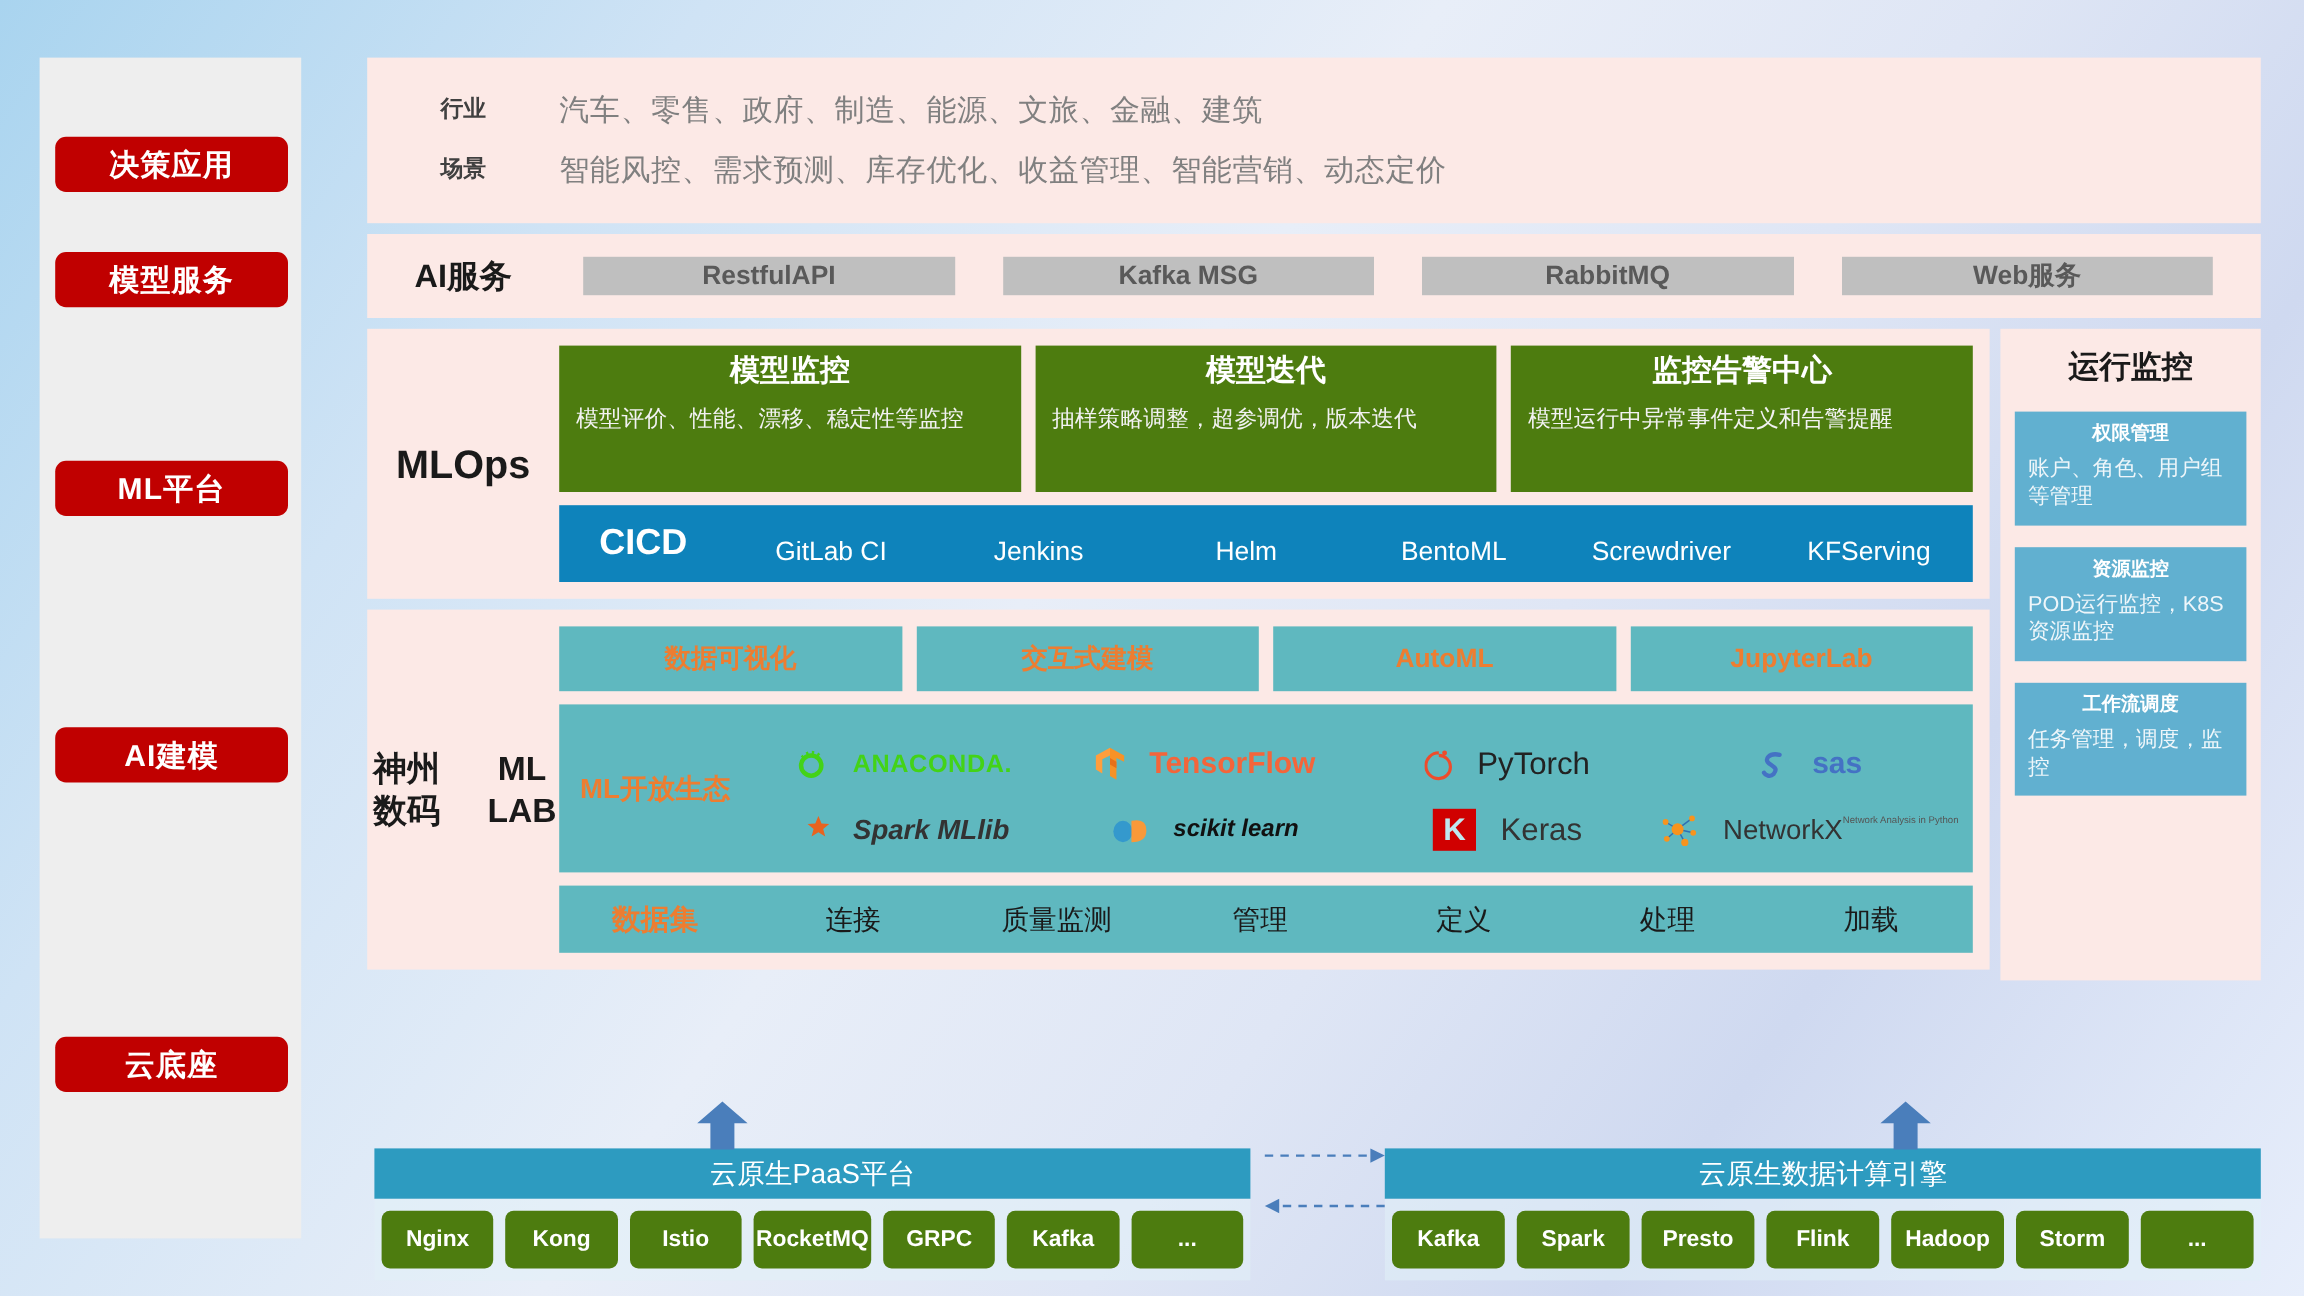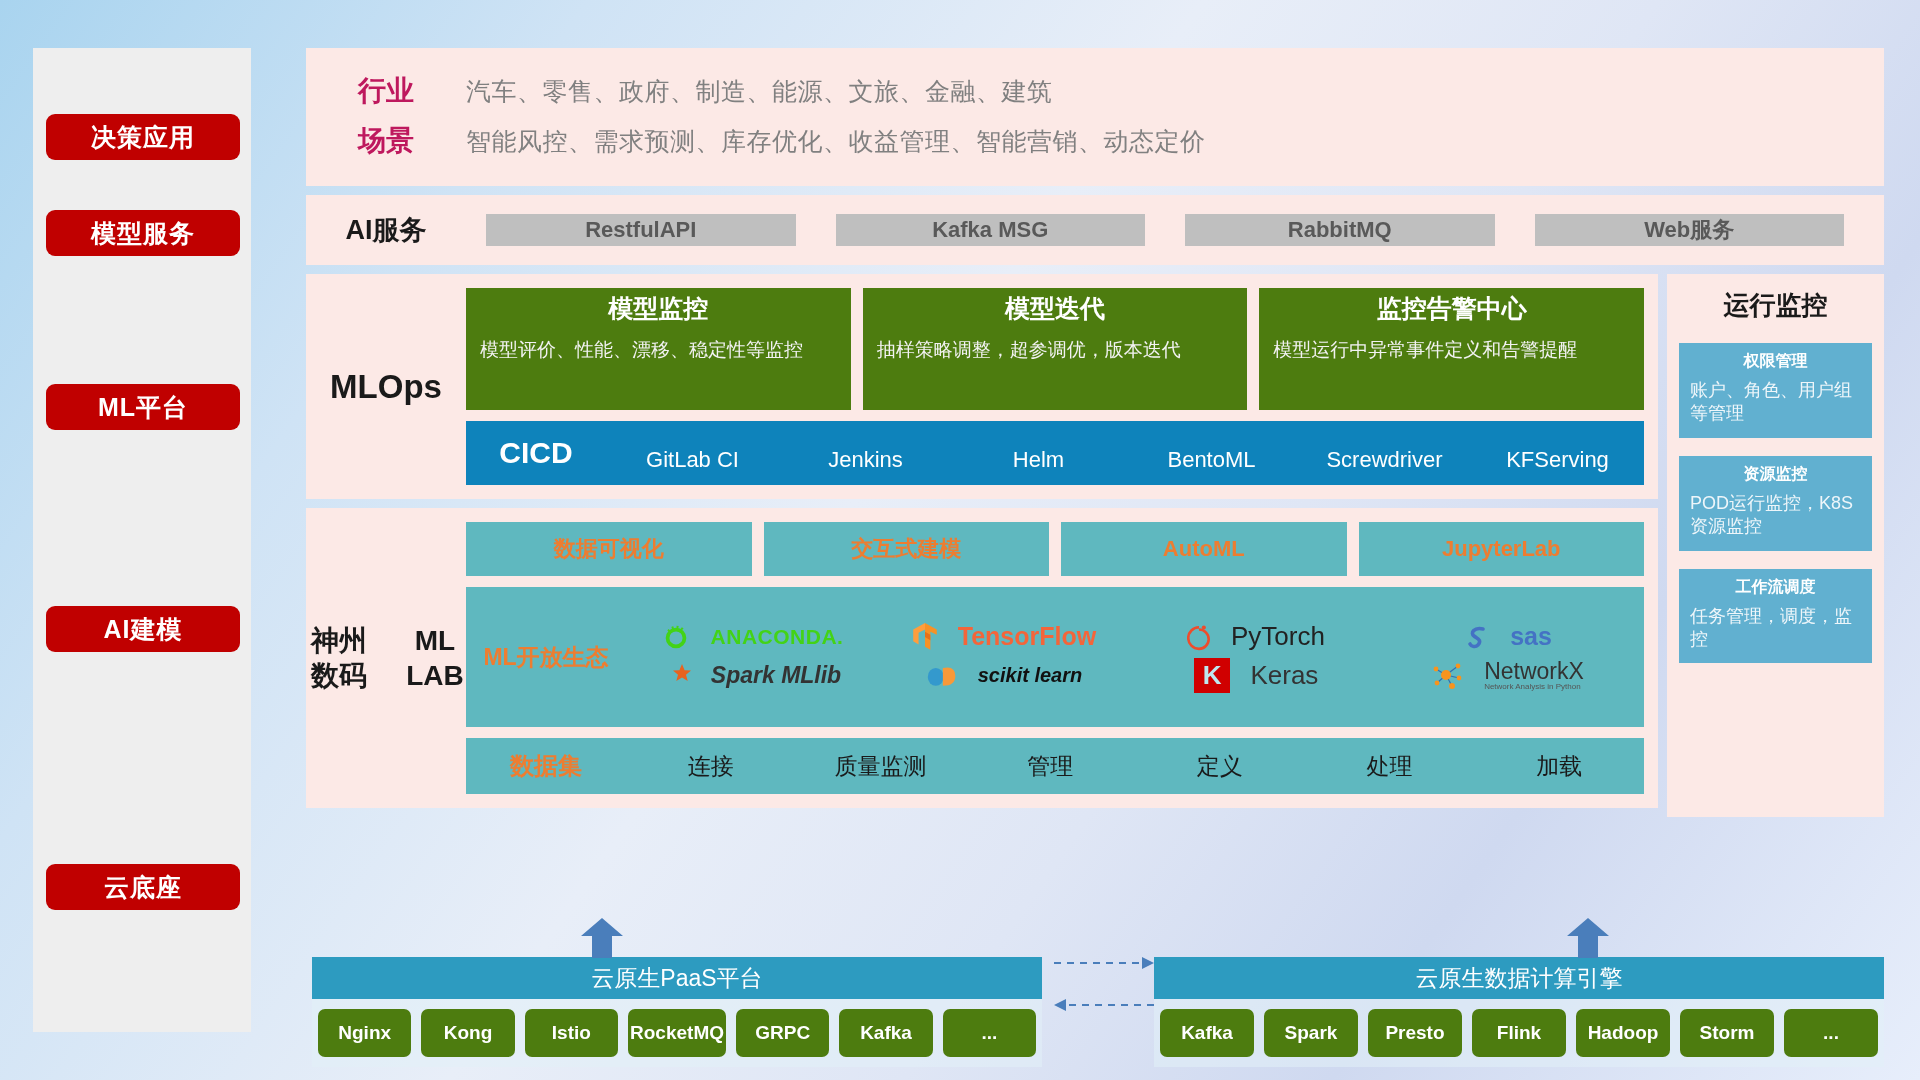--- a/index.html
+++ b/index.html
@@ -35,21 +35,21 @@
     margin-bottom: 9px;
     padding: 0;
   }
 
   
   #band-industry { display: flex; padding: 18px 0 20px 0; }
   .ind-rows { flex: 1; }
   .ind-row { display: flex; align-items: center; height: 50px; }
   .ind-label {
     width: 160px; text-align: center;
-    font-size: 28px; font-weight: bold; color: #be185d;
+    font-size: 19px; font-weight: bold; color: #404040;
   }
   .ind-values { font-size: 25px; color: #808080; letter-spacing: .5px; }
 
   
   #band-aiservice { display: flex; align-items: center; padding: 17px 0; }
   #ai-service-label {
     width: 160px; text-align: center;
     font-size: 27px; font-weight: bold; color: #1a1a1a;
   }
   #ai-service-chips { flex: 1; display: flex; gap: 0; padding-right: 20px; }
@@ -117,21 +117,21 @@
   }
   #mllab-eco-label {
     width: 160px; flex: none; text-align: center;
     color: #ed7d31; font-size: 23px; font-weight: bold;
   }
   #logo-grid {
     flex: 1; display: grid; grid-template-columns: repeat(4, 1fr);
     grid-template-rows: 1fr 1fr; align-items: center; justify-items: center;
     padding: 6px 10px 8px 0; row-gap: 4px;
   }
-  .logo-cell { display: flex; align-items: center; gap: 20px; }
+  .logo-cell { display: flex; align-items: center; gap: 20px; margin-top: 16px; }
 
   #dataset-bar {
     margin-top: 11px; background: #5fb8bf; height: 56px;
     display: flex; align-items: center;
   }
   #dataset-title {
     width: 160px; flex: none; text-align: center;
     color: #ed7d31; font-size: 24px; font-weight: bold;
   }
   #dataset-items { flex: 1; display: flex; }
@@ -337,21 +337,21 @@
                       <line x1="14" y1="14" x2="20" y2="25"></line>
                     <line x1="14" y1="14" x2="5" y2="22"></line>
                   </g>
                   <circle cx="14" cy="14" r="5" fill="#f7941e"></circle>
                   <circle cx="4" cy="8" r="2.4" fill="#f7941e"></circle>
                   <circle cx="26" cy="5" r="2.4" fill="#f7941e"></circle>
                   <circle cx="27" cy="17" r="2.4" fill="#f7941e"></circle>
                   <circle cx="20" cy="25" r="3" fill="#f7941e"></circle>
                   <circle cx="5" cy="22" r="2.4" fill="#f7941e"></circle>
                 </svg>
-                <span style="display:flex;flex-direction:column;line-height:1">
+                <span style="display:flex;flex-direction:row;line-height:1">
                   <span class="logo-txt" style="color:#333;font-size:23px;font-weight:normal">NetworkX</span>
                   <span style="color:#555;font-size:8px">Network Analysis in Python</span>
                 </span>
               </div>
 
             </div>
           </div>
 
           <div id="dataset-bar">
             <div id="dataset-title">数据集</div>

